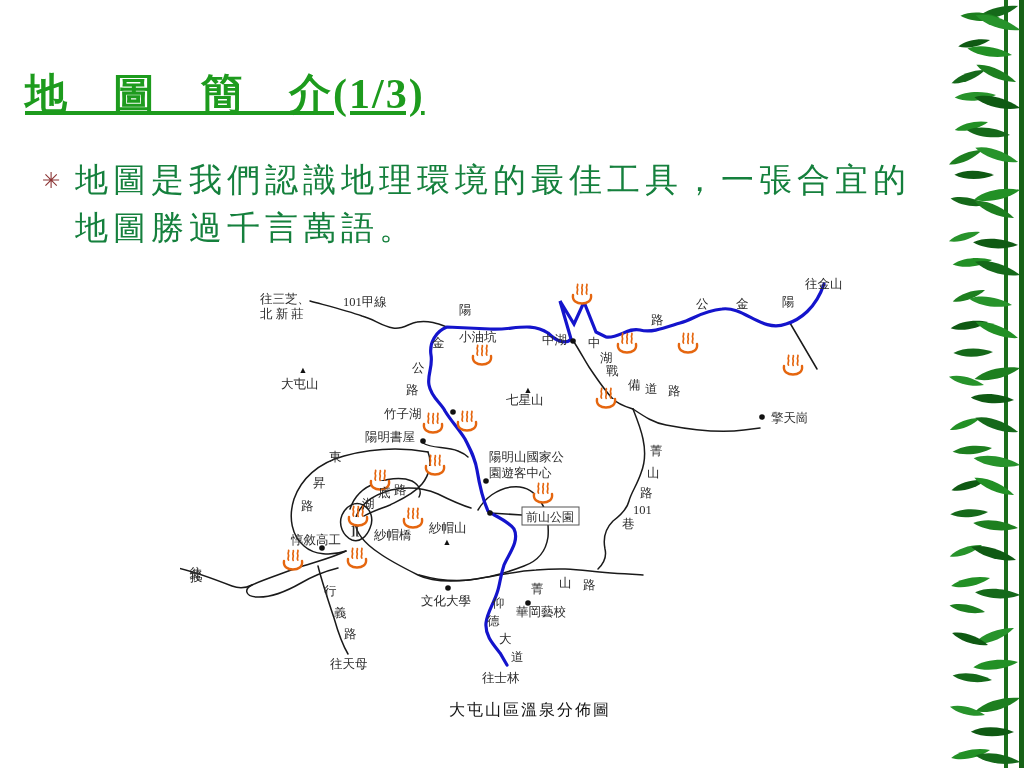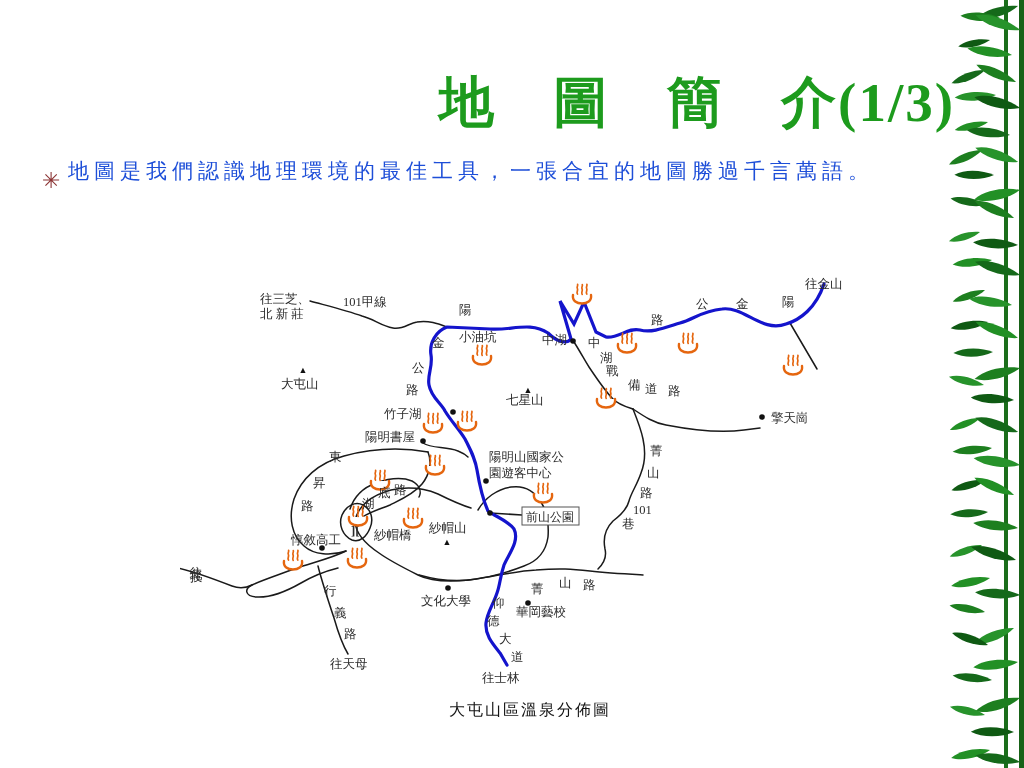--- a/index.html
+++ b/index.html
@@ -3,33 +3,33 @@
 <meta charset="utf-8">
 <style>
   html,body{margin:0;padding:0;}
   body{
     width:1024px;height:768px;position:relative;background:#ffffff;
     font-family:"Liberation Serif","DejaVu Serif",serif;
     overflow:hidden;
   }
   .title{
     position:absolute;left:25px;top:66px;width:930px;
-    text-align:right;font-size:55px;font-weight:600;
-    color:#1D9B1D;letter-spacing:2px;white-space:nowrap;
+    text-align:left;font-size:42px;font-weight:600;
+    color:#1D9B1D;letter-spacing:2px;white-space:nowrap;text-decoration:underline;
   }
   .bullet-block{
     position:absolute;left:42px;top:156px;width:880px;
   }
   .bullet-star{
     position:absolute;left:0;top:12px;font-size:22px;color:#8B3333;
     font-family:"DejaVu Sans",sans-serif;font-weight:bold;
   }
   .bullet-text{
-    margin-left:26px;width:850px;
-    font-size:21px;line-height:1.46;color:#1d4ed8;
+    margin-left:33px;width:850px;
+    font-size:33px;line-height:1.46;color:#15803d;
     letter-spacing:5px;
   }
   .map-wrap{position:absolute;left:180px;top:268px;width:712px;height:420px;}
   .caption{
     position:absolute;left:180px;top:700px;width:700px;text-align:center;
     font-size:16px;color:#141414;letter-spacing:2px;
   }
   .bamboo{position:absolute;right:0;top:0;width:94px;height:768px;}
   svg text{font-family:"Liberation Serif","DejaVu Serif",serif;}
 </style>

